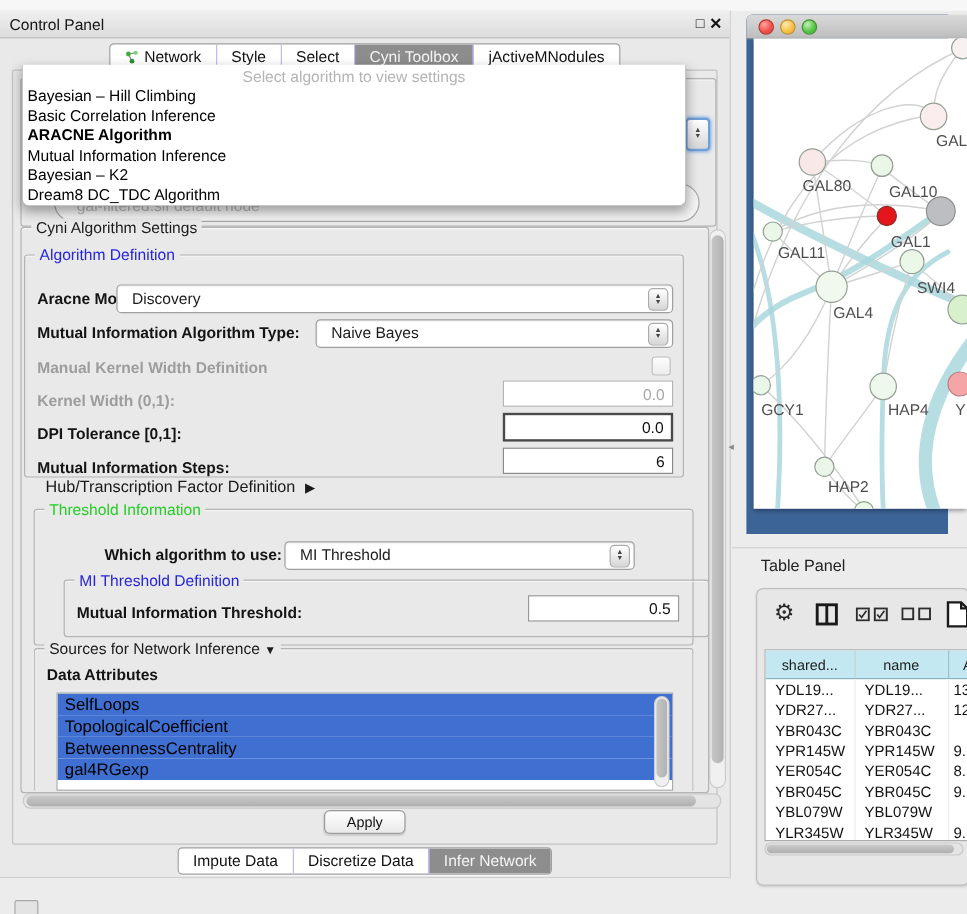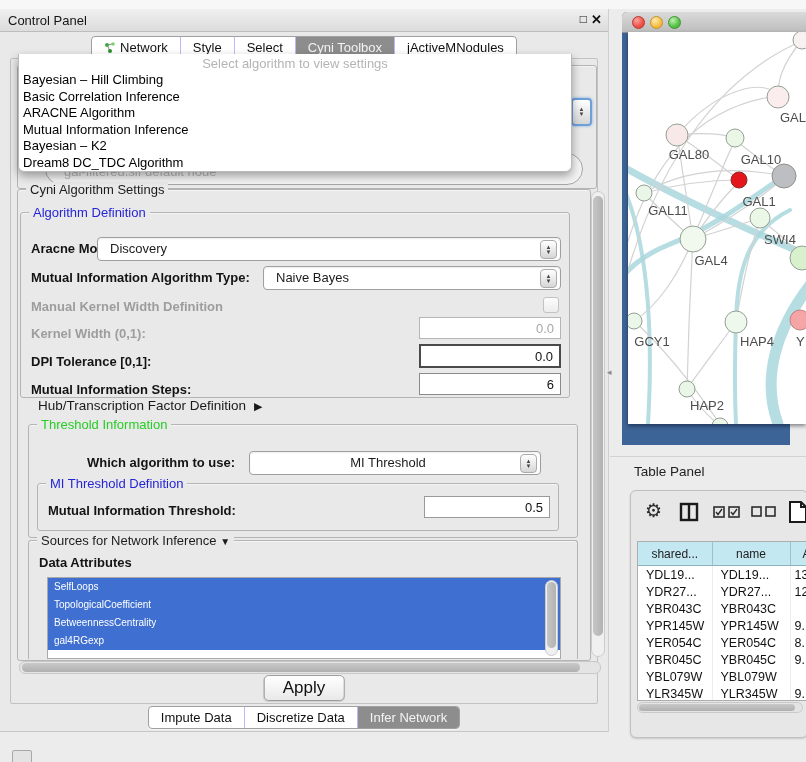--- a/index.html
+++ b/index.html
@@ -55,41 +55,41 @@
   .field.dis{color:#a8a8a8;}
   .field.strong{border:2px solid #4a4a4a;}
   .checkbox{position:absolute;width:14px;height:14px;border:1px solid #c2c2c2;border-radius:3px;
             background:linear-gradient(#fdfdfd,#ececec);}
 
   
   .popup{left:18px;top:45px;width:552px;height:117px;background:#fff;border:1px solid #b9b9b9;
          border-top:none;border-radius:0 0 6px 6px;box-shadow:0 4px 10px rgba(0,0,0,.35);z-index:50;}
   .dd-prompt{height:16px;line-height:16px;text-align:center;color:#b4b4b4;font-size:13px;margin-top:2px;}
   .dd-item{height:16.5px;line-height:16.5px;font-size:13px;color:#000;padding-left:4px;white-space:nowrap;}
-  .dd-bold{font-weight:normal;}
+  .dd-bold{font-weight:bold;}
 
   .hidden-combo{position:absolute;left:34px;top:94px;width:538px;height:32px;border:1px solid #a6a6a6;
                 border-radius:16px;background:#f3f3f3;color:#b8b8b8;font-size:13px;
                 padding:10px 0 0 18px;box-sizing:border-box;white-space:nowrap;overflow:hidden;}
 
   
   .vscroll{position:absolute;background:#f0f0f0;border:1px solid #cccccc;border-radius:7px;}
   .vthumb{position:absolute;left:1px;right:1px;background:linear-gradient(90deg,#c6c6c6,#b2b2b2);border-radius:6px;}
   .hscroll{position:absolute;background:#e4e4e4;border:1px solid #c9c9c9;border-radius:6px;}
   .hthumb{position:absolute;top:1px;bottom:1px;background:linear-gradient(#c9c9c9,#b0b0b0);border-radius:5px;}
 
   
   .listbox{position:absolute;background:#fff;border:1px solid #a9a9a9;overflow:hidden;}
-  .attr-item{height:18px;line-height:18px;font-size:10px;padding-left:6px;color:#ffffff;background:#3e6fd1;}
+  .attr-item{height:18px;line-height:18px;font-size:14px;padding-left:6px;color:#000000;background:#3e6fd1;}
 
   .hub-row{position:absolute;font-size:13.5px;color:#191919;white-space:nowrap;}
   .tri{font-size:11px;margin-left:8px;}
 
   .apply-btn{position:absolute;left:50%;transform:translateX(-50%);top:616px;padding:2px 18px;
-             font-size:17px;color:#111;background:linear-gradient(#ffffff,#e9e9e9);
+             font-size:12px;color:#111;background:linear-gradient(#ffffff,#e9e9e9);
              border:1px solid #9c9c9c;border-radius:5px;box-shadow:0 1px 1px rgba(0,0,0,.12);}
 
   .grip{left:12px;top:750px;width:18px;height:12px;border:1px solid #a9a9a9;background:#e3e3e3;border-radius:2px;}
   .sash-handle{left:607px;top:366px;width:8px;height:12px;color:#8a8a8a;font-size:9px;line-height:12px;}
 
   
   #net-window{left:622px;top:12px;width:168px;height:433px;background:#3d6496;border-radius:5px 0 0 0;}
   .net-titlebar{left:0;top:0;width:184px;height:20px;background:linear-gradient(#dadada,#bdbdbd);
                 border-bottom:1px solid #8e8e8e;border-radius:5px 0 0 0;}
   .tl{position:absolute;top:4px;width:11px;height:11px;border-radius:50%;}
@@ -196,29 +196,29 @@
         </div>
 
         <div class="hub-row" style="left:20px;top:208px;">
           <span>Hub/Transcription Factor Definition</span><span class="tri">▶</span>
         </div>
 
         <div class="group" style="left:10px;top:234px;width:548px;height:112px;">
           <span class="gtitle t-green">Threshold Information</span>
 
           <span class="lbl" style="left:58px;top:30px;">Which algorithm to use:</span>
-          <div class="combo" style="left:220px;top:26px;width:252px;text-align:center;">
+          <div class="combo" style="left:208px;top:26px;width:252px;">
             <span>MI Threshold</span>
             <span class="stepper">
                 <div>▲</div>
                 <div>▼</div>
               </span>
           </div>
 
-          <div class="group" style="left:8px;top:58px;width:520px;height:46px;">
+          <div class="group" style="left:24px;top:58px;width:520px;height:46px;padding-left:16px;">
             <span class="gtitle t-blue">MI Threshold Definition</span>
             <span class="lbl" style="left:10px;top:19px;">Mutual Information Threshold:</span>
             <input class="field" style="left: 386px; top: 12px; width: 112px; border-color: rgb(154, 154, 154);" readonly="" value="0.5">
           </div>
         </div>
 
         <div class="group" style="left:10px;top:350px;width:548px;height:118px;border-bottom:none;border-radius:3px 3px 0 0;">
           <span class="gtitle"><span>Sources for Network Inference</span> <span style="font-size:10px;">▼</span></span>
           <span class="lbl" style="left:10px;top:14px;">Data Attributes</span>
           <div class="listbox" style="left:18px;top:36px;width:512px;height:80px;">

